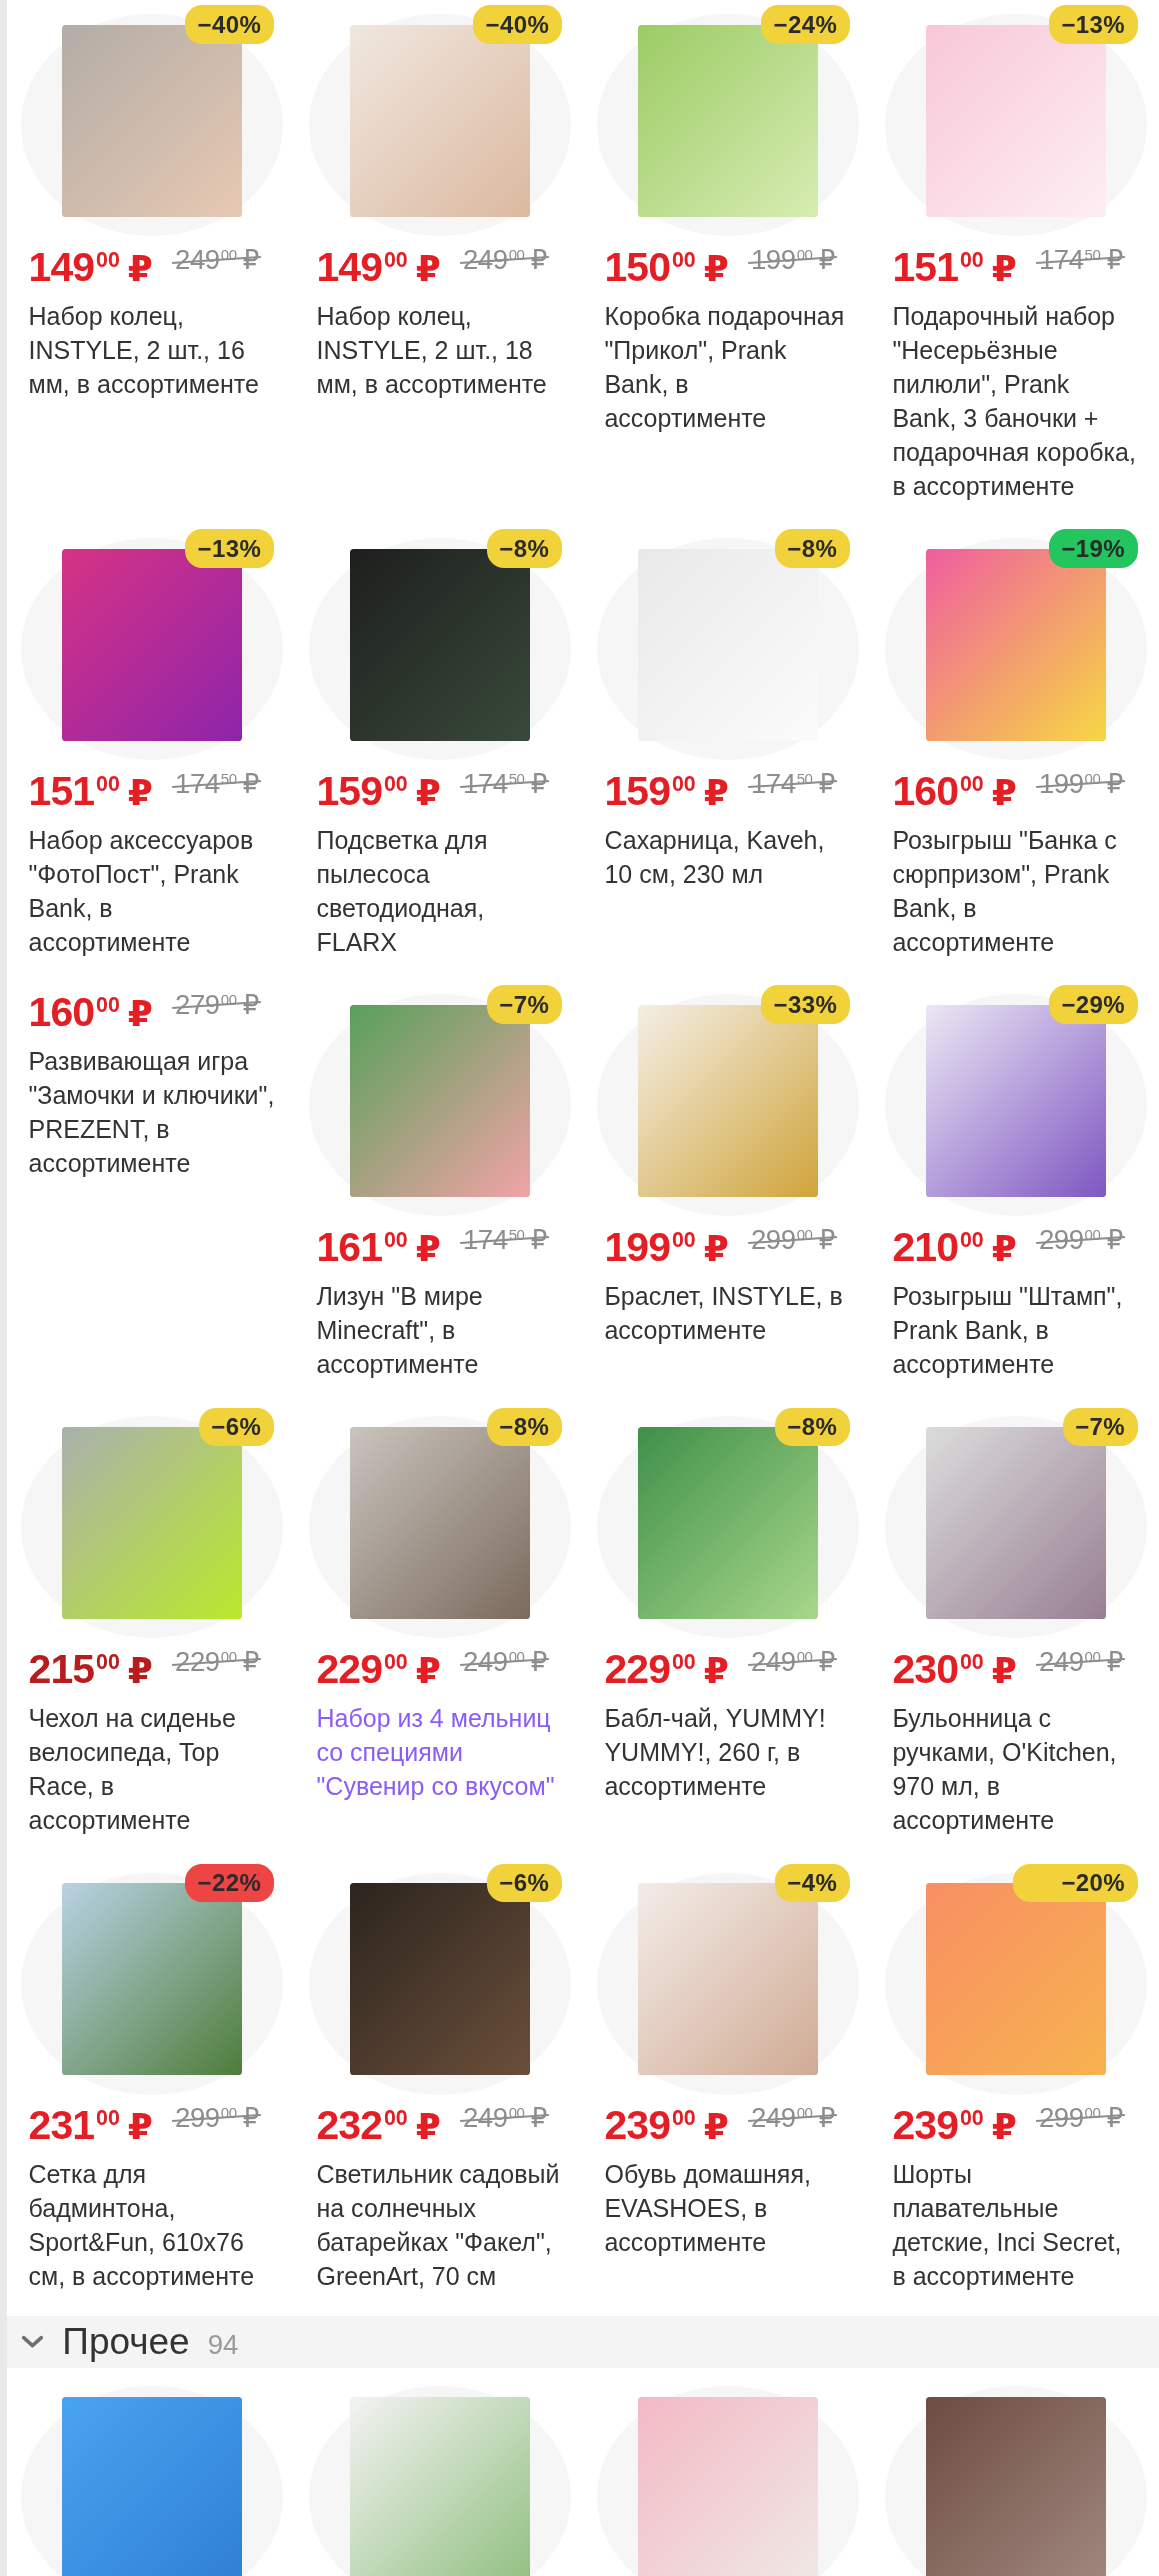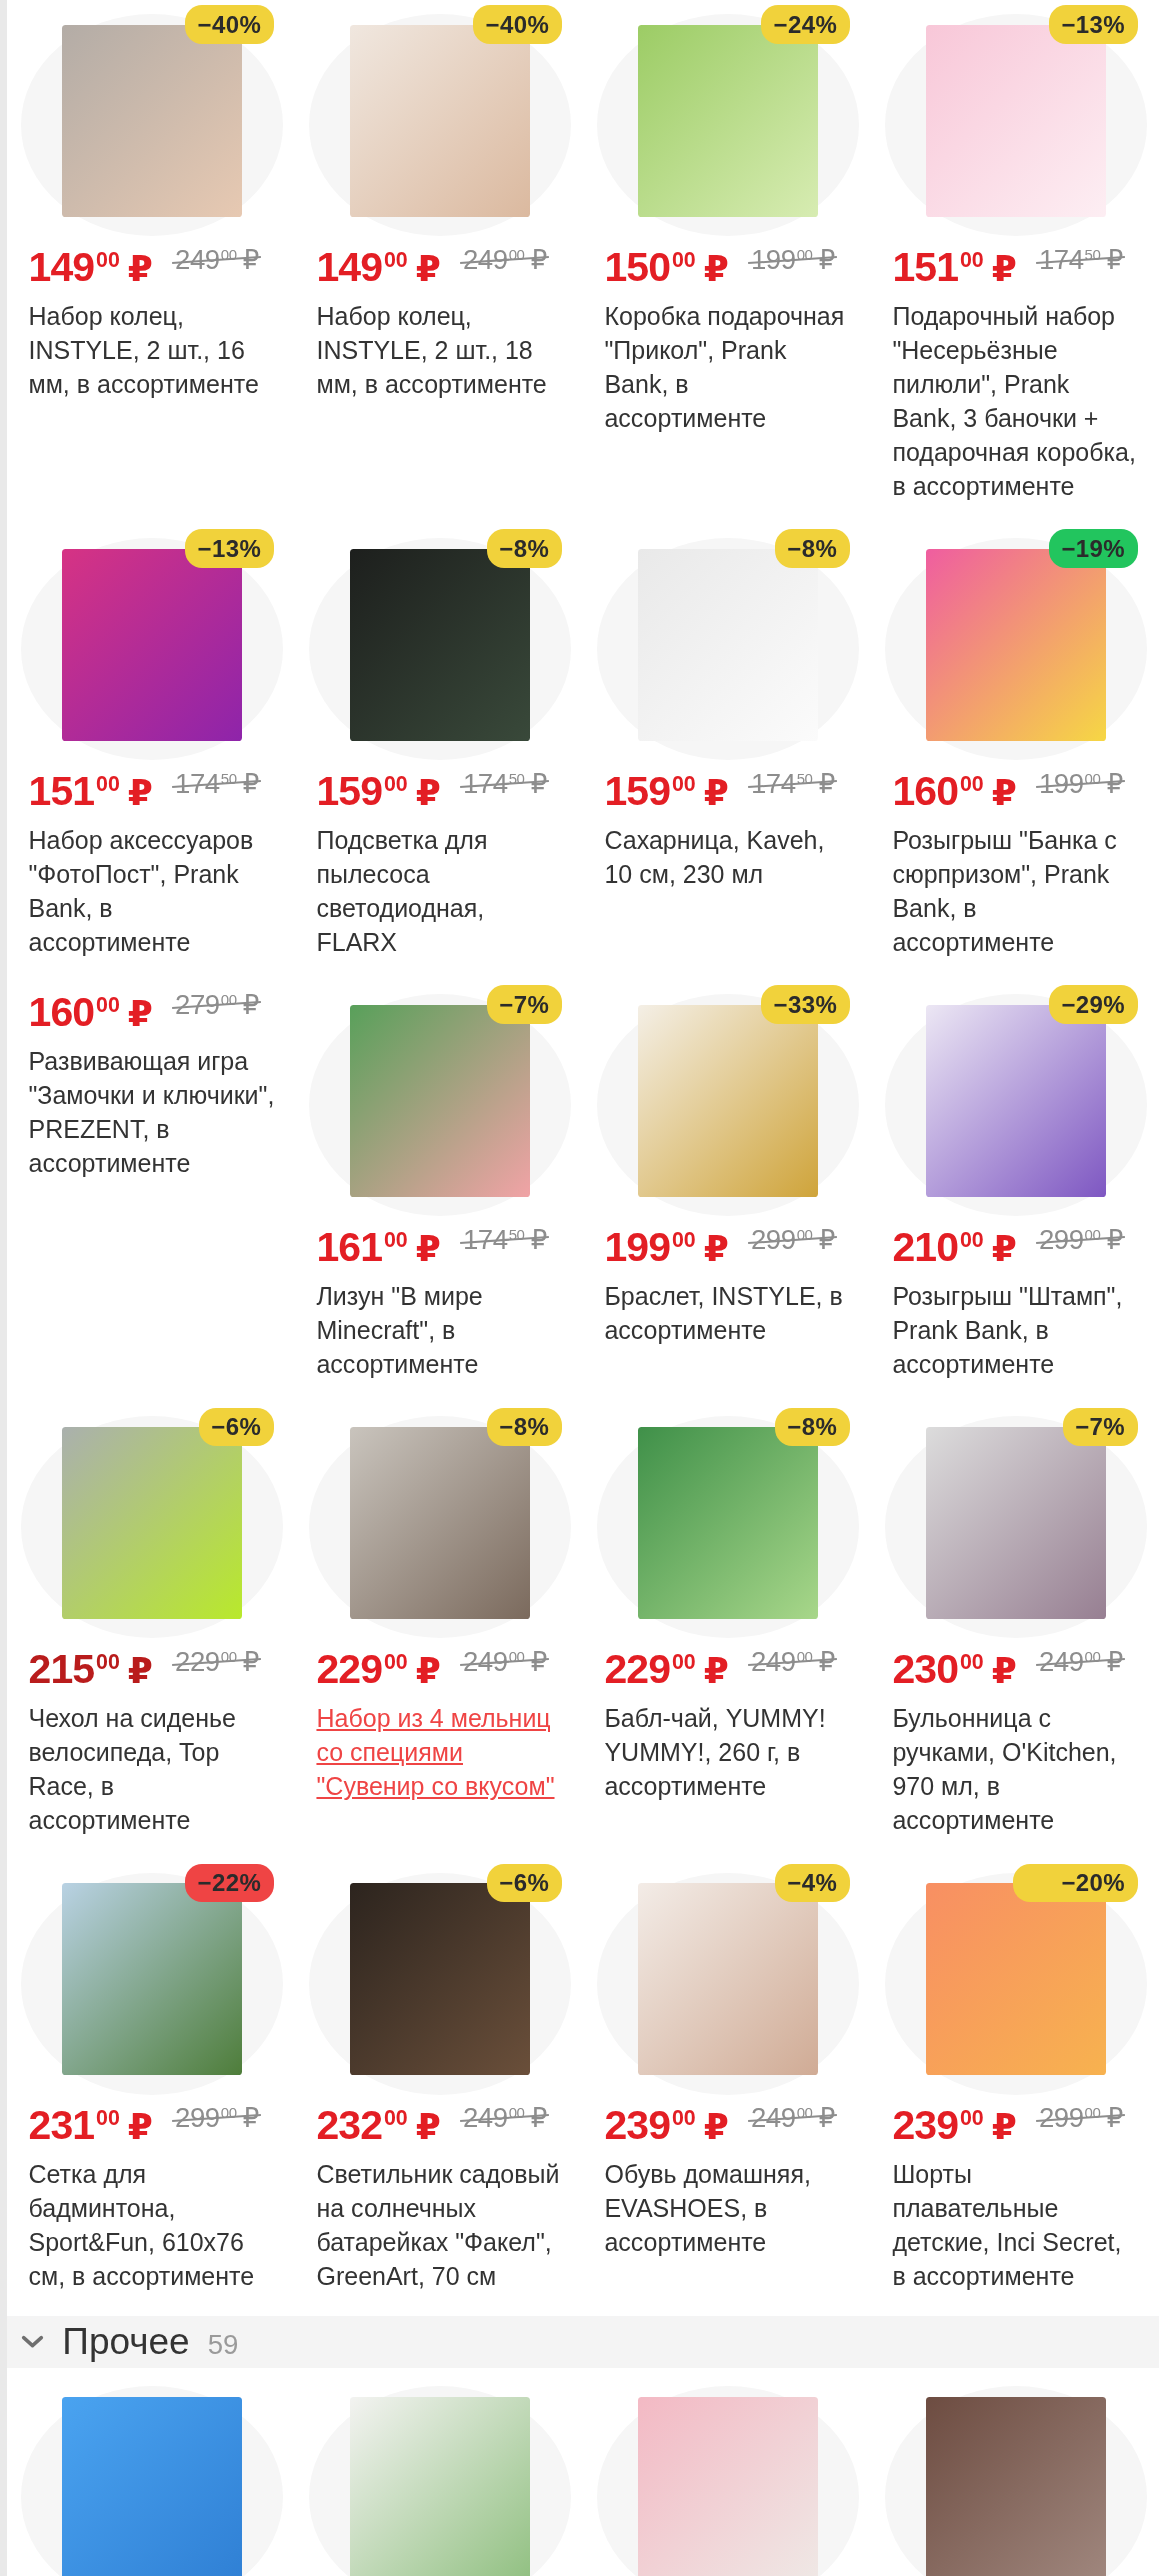--- a/index.html
+++ b/index.html
@@ -220,21 +220,21 @@
         <article class="card">
           <div class="media">
             <div class="circle" style="background: rgb(246, 246, 246);"></div>
             <div class="pimg" style="background: linear-gradient(135deg, rgb(201, 196, 189), rgb(123, 106, 93));"></div>
             <span class="badge" style="background: rgb(241, 210, 59); color: rgb(43, 43, 43);">−8%</span>
           </div>
           <div class="prices">
             <span class="price" style="color: rgb(227, 30, 36);"><span>229</span><span class="kop">00</span><span class="rub">₽</span></span>
             <span class="old" style="color: rgb(141, 141, 141);"><span>249</span><span class="kop">00</span><span class="rub">₽</span></span>
           </div>
-          <div class="title" style="color: #ef4444; text-decoration: underline;">Набор из 4 мельниц со специями "Сувенир со вкусом"</div>
+          <div class="title" style="color: #8b5cf6;">Набор из 4 мельниц со специями "Сувенир со вкусом"</div>
         </article>
         <article class="card">
           <div class="media">
             <div class="circle" style="background: rgb(246, 246, 246);"></div>
             <div class="pimg" style="background: linear-gradient(135deg, rgb(63, 144, 73), rgb(168, 215, 138));"></div>
             <span class="badge" style="background: rgb(241, 210, 59); color: rgb(43, 43, 43);">−8%</span>
           </div>
           <div class="prices">
             <span class="price" style="color: rgb(227, 30, 36);"><span>229</span><span class="kop">00</span><span class="rub">₽</span></span>
             <span class="old" style="color: rgb(141, 141, 141);"><span>249</span><span class="kop">00</span><span class="rub">₽</span></span>
@@ -303,21 +303,21 @@
         </article>
       </section>
 
     <div class="section-header" id="section-header" style="background: rgb(244, 244, 244);">
       <span class="chev">
         <svg width="23" height="14.2" viewBox="0 0 26 16" aria-hidden="true">
           <polyline points="3,3 13,12 23,3" fill="none" stroke="#6f6f6f" stroke-width="4" stroke-linecap="round" stroke-linejoin="round"></polyline>
         </svg>
       </span>
       <span class="sec-title">Прочее</span>
-      <span class="sec-count">59</span>
+      <span class="sec-count">94</span>
     </div>
 
     <section class="grid" id="grid-prochee">
         <article class="card">
           <div class="media">
             <div class="circle" style="background: rgb(246, 246, 246);"></div>
             <div class="pimg" style="background: linear-gradient(135deg, rgb(74, 163, 240), rgb(47, 127, 212));"></div>
           </div>
         </article>
         <article class="card">

